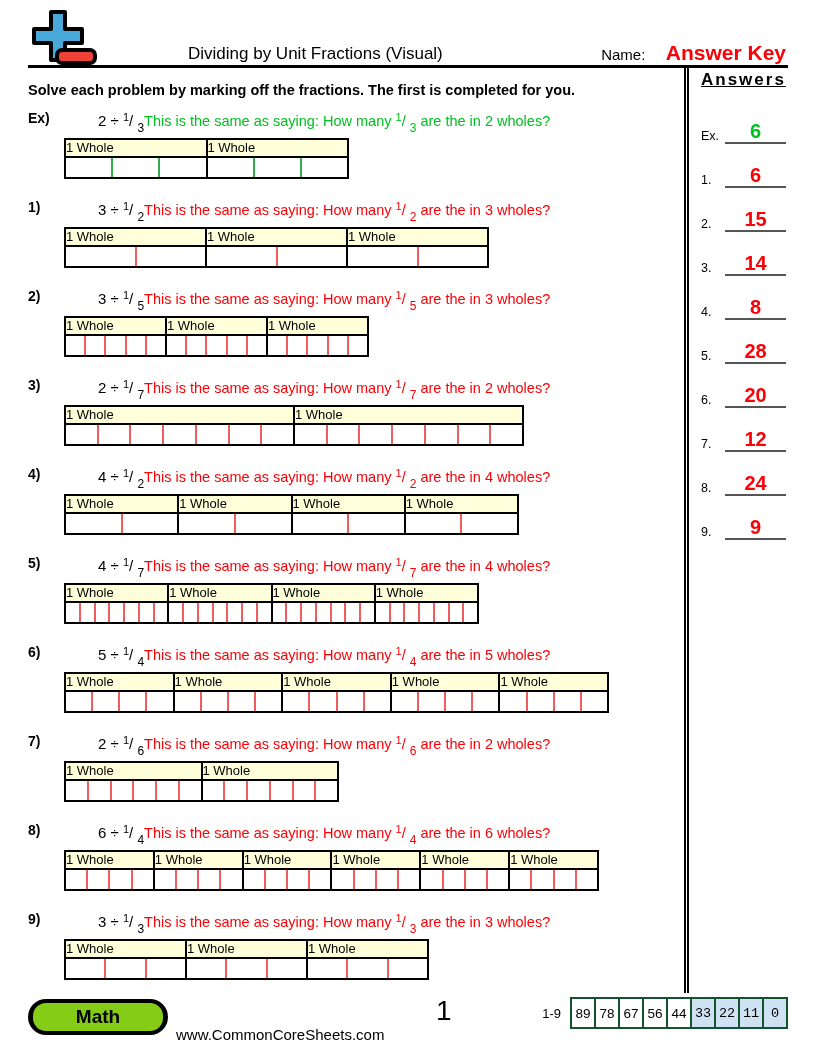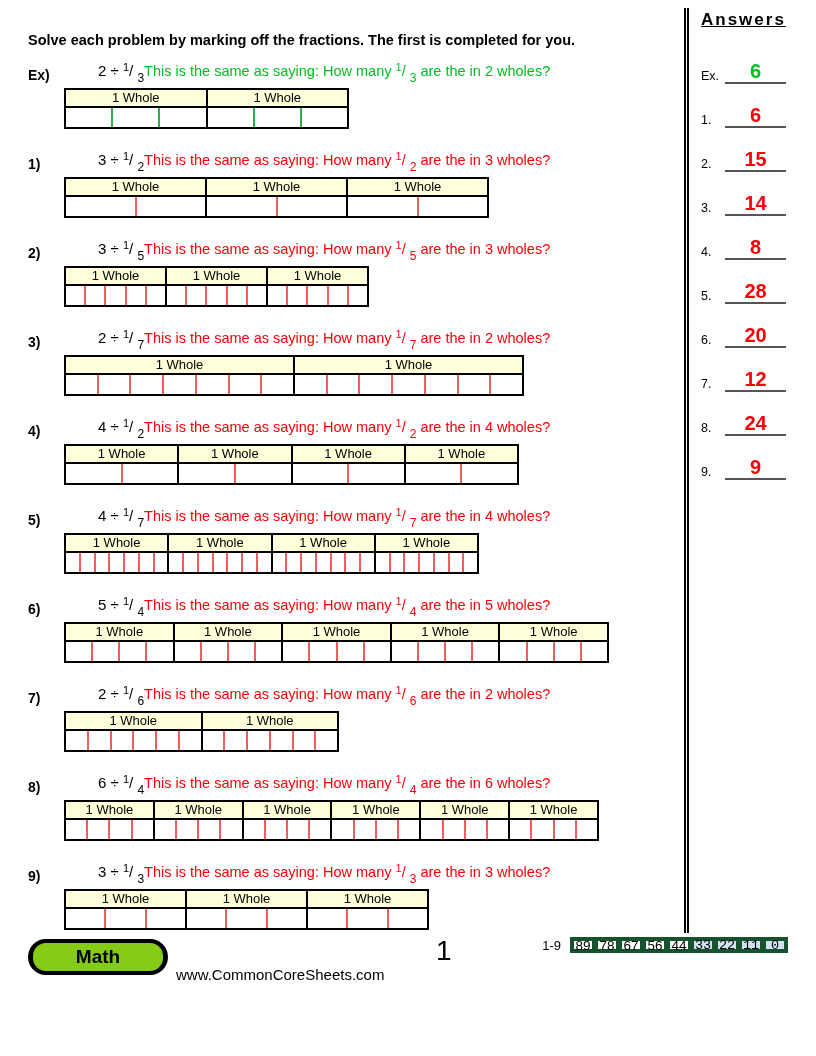--- a/index.html
+++ b/index.html
@@ -9,37 +9,37 @@
   
   header { position:relative; height:60px; border-bottom:3px solid #000; }
   .logo { position:absolute; left:-8px; top:0px; }
   .title { position:absolute; left:160px; bottom:1px; font-size:17px; }
   .name-area { position:absolute; right:2px; bottom:0px; }
   .name-label { font-size:15px; margin-right:16px; }
   .answer-key { font-size:21px; font-weight:bold; color:var(--accent-red); }
 
   
   .content-row { display:flex; height:925px; }
-  main { flex:1; padding-top:24px; }
+  main { flex:1; padding-top:14px; }
   .instruction { font-weight:bold; font-size:14.5px; height:28px; }
 
   .problem-block { height:89px; }
-  .prob-line { display:flex; align-items:flex-end; }
+  .prob-line { display:flex; align-items:flex-start; }
   .prob-num { font-weight:bold; font-size:14px; width:30px; flex:none; }
   .prob-expr { font-size:15px; white-space:pre;margin-left:40px; }
   .sentence { font-size:14.5px; white-space:pre-wrap; }
   .sentence.green { color:var(--accent-green); }
   .sentence.red { color:var(--accent-red); }
   .frac sup { font-size:11px; position:relative; top:1px; }
   .frac sub { font-size:12px; position:relative; bottom:-2px; }
 
   .bar { display:flex; margin-left:36px; margin-top:5px; }
   .whole { display:flex; flex-direction:column; flex:1; margin-left:-2px; }
   .whole:first-child { margin-left:0; }
-  .whole-header { border:2px solid #000; background:var(--cell-yellow); text-align:center; font-size:13px; height:20px; line-height:16px; }
+  .whole-header { border:2px solid #000; background:var(--cell-yellow); font-size:13px; height:20px; line-height:16px; }
   .whole-sub { border:2px solid #000; border-top:none; height:21px; display:flex; background:#fff; }
   .seg { flex:1; }
   .seg + .seg { border-left:2px solid var(--tickcolor); }
   .ticks-green { --tickcolor: var(--tick-green); }
   .ticks-red { --tickcolor: var(--tick-red); }
 
   
   .sidebar { width:104px; border-left:5px double #000; padding:2px 0 0 12px; }
   .answers-title { font-size:17px; font-weight:bold; text-decoration:underline; letter-spacing:2px; }
   .answers-list { margin-top:10px; }
@@ -51,29 +51,42 @@
 
   
   footer { position:relative; height:58px; padding-top:6px; display:flex; align-items:flex-start; }
   .math-pill { background:#000; border-radius:18px; padding:4px 5px; width:140px; height:36px; flex:none; }
   .math-pill-inner { background:#84cc16; border-radius:13px; height:28px; display:flex; align-items:center; justify-content:center; font-size:19px; font-weight:bold; }
   .website { font-size:15px; margin-left:8px; align-self:flex-end; padding-bottom:8px; }
   .page-num { position:absolute; left:408px; top:2px; font-size:28px; }
   .score-area { position:absolute; right:0; top:4px; display:flex; align-items:center; }
   .score-label { font-size:13px; margin-right:9px; }
   .score-cells { display:flex; }
-  .score-cell { width:26px; height:16px; border:4px solid #14532d; margin-left:-2px; display:flex; align-items:center; justify-content:center; font-size:13.5px; }
+  .score-cell { width:26px; height:32px; border:2px solid #14532d; margin-left:-2px; display:flex; align-items:center; justify-content:center; font-size:13.5px; }
   .score-cell:first-child { margin-left:0; }
   .score-cell.blue { background:var(--score-blue);font-family:Liberation Mono, monospace; }
 </style>
 </head>
 <body>
 
 <div class="page">
 
+  <header>
+    <div class="logo">
+      <svg width="80" height="58" viewBox="0 0 80 58">
+        <path d="M31 4 h14 v17 h17 v14 h-17 v17 h-14 v-17 h-17 v-14 h17 z" fill="var(--logo-blue)" stroke="#000" stroke-width="4" stroke-linejoin="round"></path>
+        <rect x="37" y="42" width="38" height="13" rx="5" fill="var(--logo-red)" stroke="#000" stroke-width="4"></rect>
+      </svg>
+    </div>
+    <div class="title">Dividing by Unit Fractions (Visual)</div>
+    <div class="name-area">
+      <span class="name-label">Name:</span>
+      <span class="answer-key">Answer Key</span>
+    </div>
+  </header>
 
   <div class="content-row">
     <main>
       <div class="instruction">Solve each problem by marking off the fractions. The first is completed for you.</div>
       <div id="problems">
           <div class="problem-block">
             <div class="prob-line">
               <span class="prob-num">Ex)</span>
               <span class="prob-expr">2 ÷ <span class="frac"><sup>1</sup><span>/ </span><sub>3</sub></span></span>
               <span class="sentence green">This is the same as saying: How many <span class="frac"><sup>1</sup><span>/ </span><sub>3</sub></span> are the in 2 wholes?</span>

